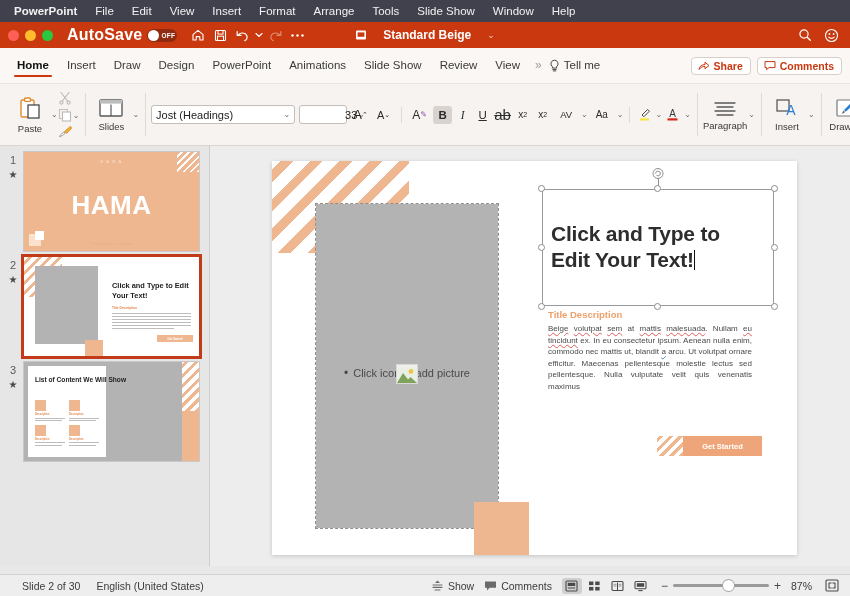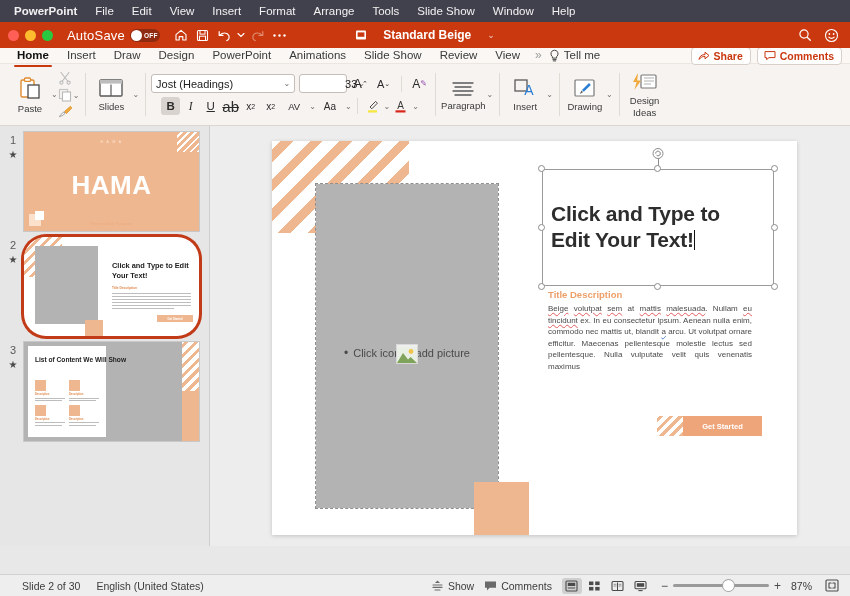--- a/index.html
+++ b/index.html
@@ -26,40 +26,40 @@
   .titlebar {
     height: 26px; background: #c9380f; display: flex; align-items: center;
     position: relative; padding-left: 8px;
   }
   .traffic { display: flex; gap: 6px; align-items: center; margin-right: 14px; }
   .dot { width: 11px; height: 11px; border-radius: 50%; }
   .dot.r { background: #ff5f57; }
   .dot.y { background: #febc2e; }
   .dot.g { background: #28c840; }
   .autosave-wrap { display: flex; align-items: center; gap: 5px; margin-right: 10px; }
-  .autosave-lbl { color: #fff; font-size: 13px; font-weight: normal; letter-spacing: .2px; }
+  .autosave-lbl { color: #fff; font-size: 16px; font-weight: bold; letter-spacing: .2px; }
   .toggle {
     width: 30px; height: 13px; border-radius: 7px; background: #8f2b10;
     position: relative; display: flex; align-items: center;
   }
   .toggle .knob { width: 11px; height: 11px; border-radius: 50%; background: #fff; margin-left: 1px; }
   .toggle .off { color: #fff; font-size: 6.5px; font-weight: bold; margin-left: 2px; letter-spacing: .3px;}
   .qicon { width: 22px; height: 22px; display: flex; align-items: center; justify-content: center; color: #fff; }
   .qicon svg { display: block; }
   .docname {
     position: absolute; left: 0; right: 0; margin: 0 auto; width: max-content;
     display: flex; align-items: center; gap: 16px;
     color: #fff; font-size: 12px; font-weight: bold;
   }
   .docname .chev { font-size: 9px; opacity: .75; font-weight: normal; }
   .tb-right { margin-left: auto; display: flex; align-items: center; gap: 4px; padding-right: 8px; }
 
   
   .ribtabs {
-    height: 16px; background: #faf7f4; display: flex; align-items: center;
+    height: 36px; background: #faf7f4; display: flex; align-items: center;
     padding-left: 8px; border-bottom: 1px solid #ece6e1;
   }
   .rtab {
     font-size: 11.5px; color: #3a3a3a; padding: 0 9px; line-height: 23px;
     position: relative; white-space: nowrap;
   }
   .rtab.active { color: #111; font-weight: bold; }
   .rtab.active::after {
     content: ""; position: absolute; left: 6px; right: 6px; bottom: 0px;
     height: 2px; background: #c9380f; border-radius: 1px;
@@ -85,21 +85,21 @@
   .bigbtn {
     display: flex; flex-direction: column; align-items: center; justify-content: center;
     min-width: 40px; gap: 1px;
   }
   .bigbtn .lbl { font-size: 9.5px; color: #3a3a3a; line-height: 11px; text-align: center; }
   .chev-s { font-size: 8px; color: #6e6e6e; margin-left: 1px; }
   .rowstack { display: flex; flex-direction: column; justify-content: center; gap: 3px; }
   .minibtn { display: flex; align-items: center; }
 
   
-  .fontgrp { display: flex; flex-direction: column; justify-content: center; gap: 4px; padding: 0 6px; }
+  .fontgrp { display: flex; flex-direction: row; justify-content: center; gap: 4px; padding: 0 6px; }
   .fontrow1 { display: flex; align-items: center; gap: 4px; }
   .fontname {
     width: 144px; height: 19px; border: 1px solid #c4bdb8; border-radius: 3px; background: #fff;
     display: flex; align-items: center; padding: 0 4px; font-size: 11px; color: #222;
   }
   .fontname .nm { flex: 1; overflow: hidden; white-space: nowrap; }
   .fontsize {
     width: 48px; height: 19px; border: 1px solid #c4bdb8; border-radius: 3px; background: #fff;
     display: flex; align-items: center; padding: 0 4px; font-size: 11px; color: #222;
   }
@@ -122,21 +122,21 @@
     border-right: 1px solid #cfcfcf;
   }
   .thumb-row { display: flex; align-items: flex-start; padding: 6px 4px 0 2px; position: relative; }
   .thumb-meta { width: 22px; display: flex; flex-direction: column; align-items: center; padding-top: 2px; }
   .thumb-num { font-size: 11px; color: #5a5a5a; line-height: 13px; }
   .thumb-star { font-size: 10px; color: #4a4a4a; line-height: 12px; margin-top: 2px; }
   .thumb-card {
     width: 175px; height: 99px; background: #fff; position: relative; overflow: hidden;
     box-shadow: 0 0 0 1px #c8c8c8;
   }
-  .thumb-row.sel .thumb-card { box-shadow: 0 0 0 3px #c23b18; border-radius: 22px; }
+  .thumb-row.sel .thumb-card { box-shadow: 0 0 0 3px #c23b18; }
 
   
   .t1 { background: #efb78f; }
   .t1 .hama {
     position: absolute; top: 38%; left: 0; right: 0; text-align: center;
     color: #fff; font-weight: bold; font-size: 26px; letter-spacing: .5px;
   }
   .t1 .tiny-top {
     position: absolute; top: 8px; left: 0; right: 0; text-align: center;
     color: #fbe4d3; font-size: 3.4px; letter-spacing: 1.4px;

